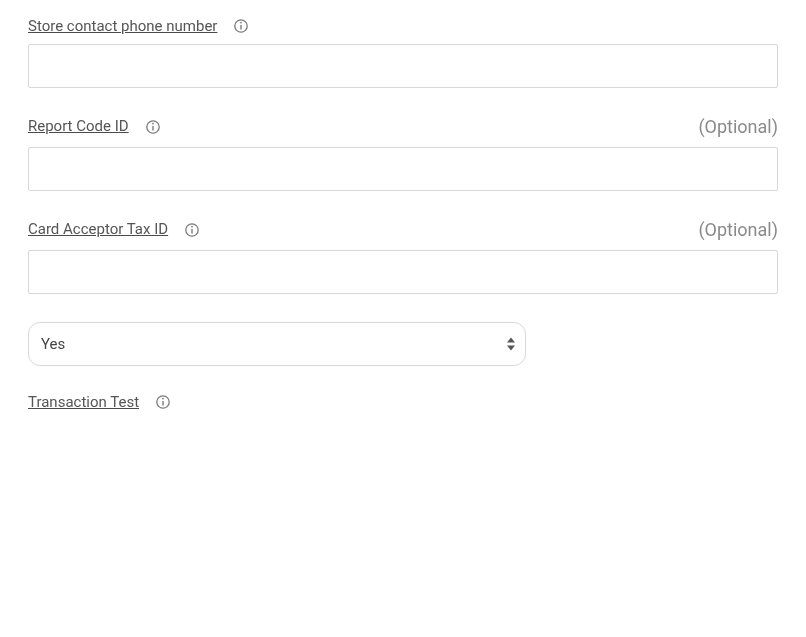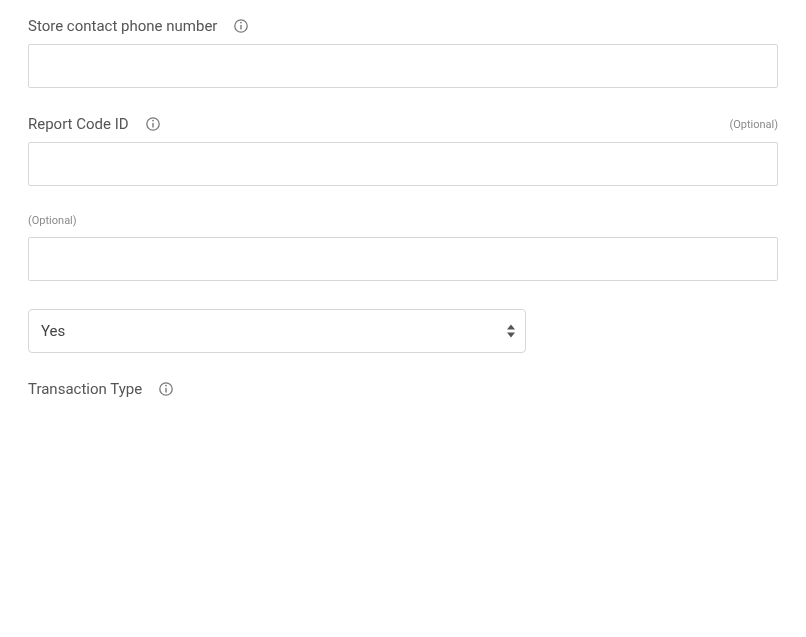--- a/index.html
+++ b/index.html
@@ -17,54 +17,55 @@
     .label-row {
       display: flex;
       justify-content: space-between;
       align-items: center;
       margin-bottom: 10px;
     }
     .label-left {
       display: flex;
       align-items: center;
       gap: 16px;
+      text-decoration: underline;
     }
     .label-text {
       color: #555;
       font-size: 15px;
       line-height: 1;
     }
     .info-icon {
       display: inline-flex;
       align-items: center;
       justify-content: center;
       cursor: help;
     }
     .info-icon svg { display: block; }
     .optional {
       color: #8a8a8a;
-      font-size: 11px;
+      font-size: 18px;
     }
     .text-input {
       width: 100%;
       height: 44px;
       border: 1px solid #d8d8d8;
       border-radius: 2px;
       padding: 0 12px;
       font-size: 14px;
       outline: none;
       background: #fff;
       color: #333;
     }
     .select-wrap {
       position: relative;
       width: 498px;
       height: 44px;
       border: 1px solid #d8d8d8;
-      border-radius: 4px;
+      border-radius: 12px;
       background: #fff;
     }
     .select-value {
       position: absolute;
       left: 12px;
       right: 36px;
       top: 0;
       bottom: 0;
       display: flex;
       align-items: center;
@@ -132,40 +133,50 @@
           </svg>
       </span>
     </div>
     <span class="optional">(Optional)</span>
   </div>
   <input type="text" class="text-input" value="" style="">
 </div>
 
 <div class="form-section">
   <div class="label-row">
+    <div class="label-left">
+      <span class="label-text">Card Acceptor Tax ID</span>
+      <span class="info-icon">
+        <svg width="16" height="16" viewBox="0 0 16 16" fill="none">
+            <circle cx="8" cy="8" r="6.2" stroke="#7a7a7a" stroke-width="1.3"></circle>
+            <rect x="7.3" y="6.8" width="1.4" height="5" rx="0.7" fill="#7a7a7a"></rect>
+            <circle cx="8" cy="4.6" r="0.9" fill="#7a7a7a"></circle>
+          </svg>
+      </span>
+    </div>
     <span class="optional">(Optional)</span>
   </div>
   <input type="text" class="text-input" value="" style="">
 </div>
 
 <div class="form-section">
   <div class="select-wrap">
     <span class="select-value">Yes</span>
     <select class="native-select"><option>Yes</option></select>
     <span class="select-arrows">
       <span class="arrow arrow-up"></span>
       <span class="arrow arrow-down"></span>
     </span>
   </div>
 </div>
 
 <div class="form-section">
   <div class="label-row">
     <div class="label-left">
-      <span class="label-text">Transaction Type</span>
+      <span class="label-text">Transaction Test</span>
       <span class="info-icon">
         <svg width="16" height="16" viewBox="0 0 16 16" fill="none">
             <circle cx="8" cy="8" r="6.2" stroke="#7a7a7a" stroke-width="1.3"></circle>
             <rect x="7.3" y="6.8" width="1.4" height="5" rx="0.7" fill="#7a7a7a"></rect>
             <circle cx="8" cy="4.6" r="0.9" fill="#7a7a7a"></circle>
           </svg>
       </span>
     </div>
   </div>
 </div>

